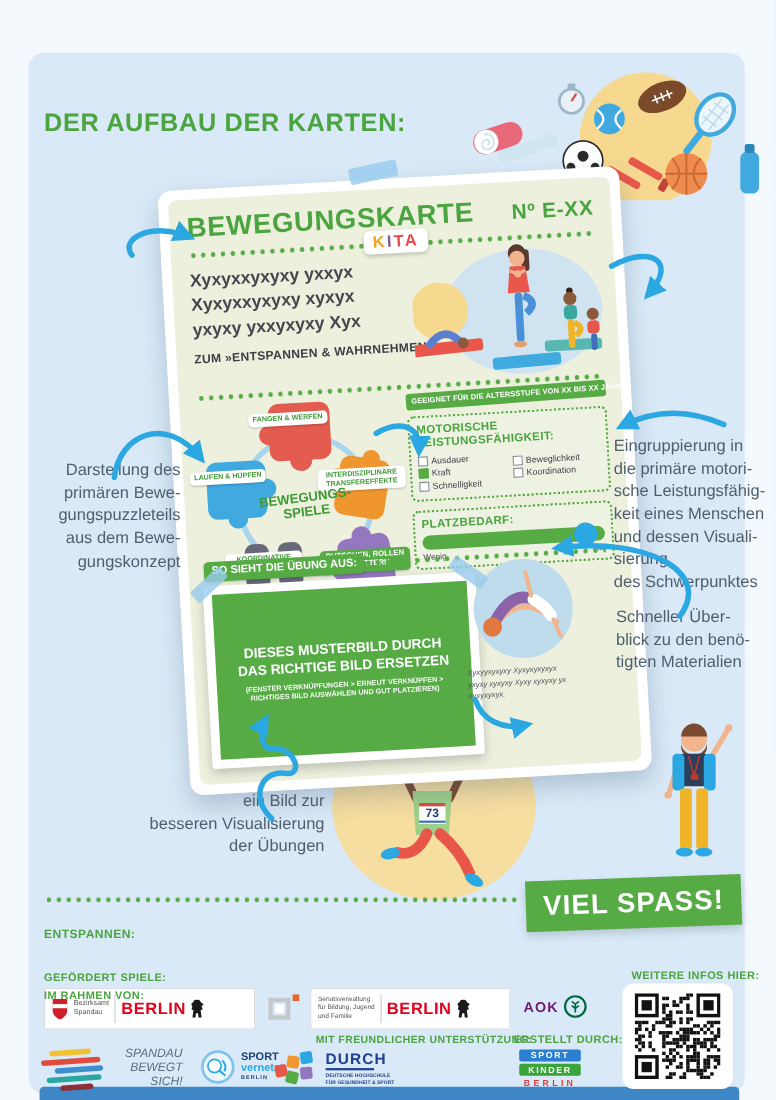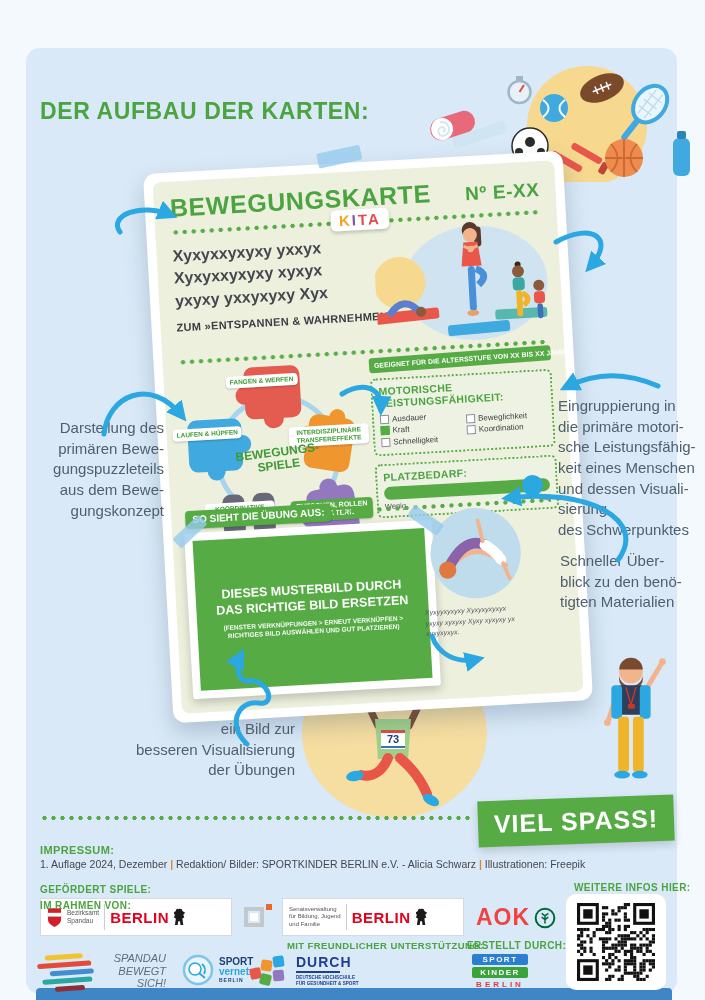--- a/index.html
+++ b/index.html
@@ -325,28 +325,21 @@
     <rect x="46" y="57" width="7" height="5" rx="1" fill="#c0392b"></rect>
     <rect x="36" y="70" width="11" height="56" rx="3" fill="#f0b429"></rect>
     <rect x="51" y="70" width="11" height="56" rx="3" fill="#f0b429"></rect>
     <ellipse cx="40" cy="129" rx="8" ry="4" fill="#2ba7e2"></ellipse>
     <ellipse cx="58" cy="129" rx="8" ry="4" fill="#2ba7e2"></ellipse>
   </svg>
 
   <div class="abs dots" style="left:40px;top:779px;width:432px;"></div>
   <div class="abs banner hand" style="color:#fff;">VIEL SPASS!</div>
 
-  <div class="abs fhead" style="left:40px;top:808px;font-size:11px;">IMPRESSUM:</div>
-  <div class="abs" style="left:40px;top:822px;width:620px;font-size:10.5px;color:#45474f;">
-    <span>1. Auflage 2024,  Dezember</span>
-    <span class="sep">|</span>
-    <span>Redaktion/ Bilder: SPORTKINDER BERLIN e.V. - Alicia Schwarz</span>
-    <span class="sep">|</span>
-    <span>Illustrationen: Freepik</span>
-  </div>
+  <div class="abs fhead" style="left:40px;top:808px;font-size:11px;">ENTSPANNEN:</div>
 
   <div class="abs fhead" style="left:40px;top:848px;">GEFÖRDERT SPIELE:</div>
   <div class="abs lbox" style="left:40px;top:862px;width:192px;">
     <svg width="15" height="19" viewBox="0 0 16 20">
       <path d="M1,0 h14 v12 c0,5 -7,8 -7,8 s-7,-3 -7,-8 z" fill="#d0202a"></path>
       <rect x="1" y="5" width="14" height="4" fill="#fff"></rect>
     </svg>
     <div class="tiny"><span>Bezirksamt</span><br><span>Spandau</span></div>
     <div class="vdiv"></div>
     <div class="berlin">BERLIN</div>
@@ -361,21 +354,21 @@
   </div>
   <div class="abs lbox" style="left:282px;top:862px;width:182px;">
     <div class="tiny" style="font-size:6px;"><span>Senatsverwaltung</span><br><span>für Bildung, Jugend</span><br><span>und Familie</span></div>
     <div class="vdiv"></div>
     <div class="berlin">BERLIN</div>
     <svg width="13" height="19" viewBox="0 0 14 20">
       <path d="M5,1 c2,-1 4,0 4,2 l3,2 -2,2 1,3 -2,1 1,7 -3,0 -0.5,-4 -2,0 -0.5,4 -3,0 1,-7 -2,-1 1,-3 -2,-2 3,-2 c0,-2 2,-3 3,-2 z" fill="#1a1a1a"></path>
     </svg>
   </div>
   <div class="abs" style="left:476px;top:868px;display:flex;align-items:center;gap:4px;">
-    <span style="font-size:23px;font-weight:800;color:#ef4444;letter-spacing:1px;">AOK</span>
+    <span style="font-size:13px;font-weight:800;color:#701a75;letter-spacing:1px;">AOK</span>
     <svg width="22" height="22" viewBox="0 0 20 20">
       <circle cx="10" cy="10" r="8.5" fill="none" stroke="#00693c" stroke-width="1.8"></circle>
       <path d="M10,15 V7.5 M10,8 l-3,-2.2 M10,8 l3,-2.2 M10,11.5 l-3,-2.2 M10,11.5 l3,-2.2" stroke="#00693c" stroke-width="1.4" fill="none"></path>
     </svg>
   </div>
 
   <div class="abs fhead" style="left:574px;top:846px;">WEITERE INFOS HIER:</div>
   <div class="abs qrpanel">
     <svg id="qr" width="78" height="78" viewBox="0 0 25 25">
         <rect x="15" y="0" width="1" height="1" fill="#111"></rect>

